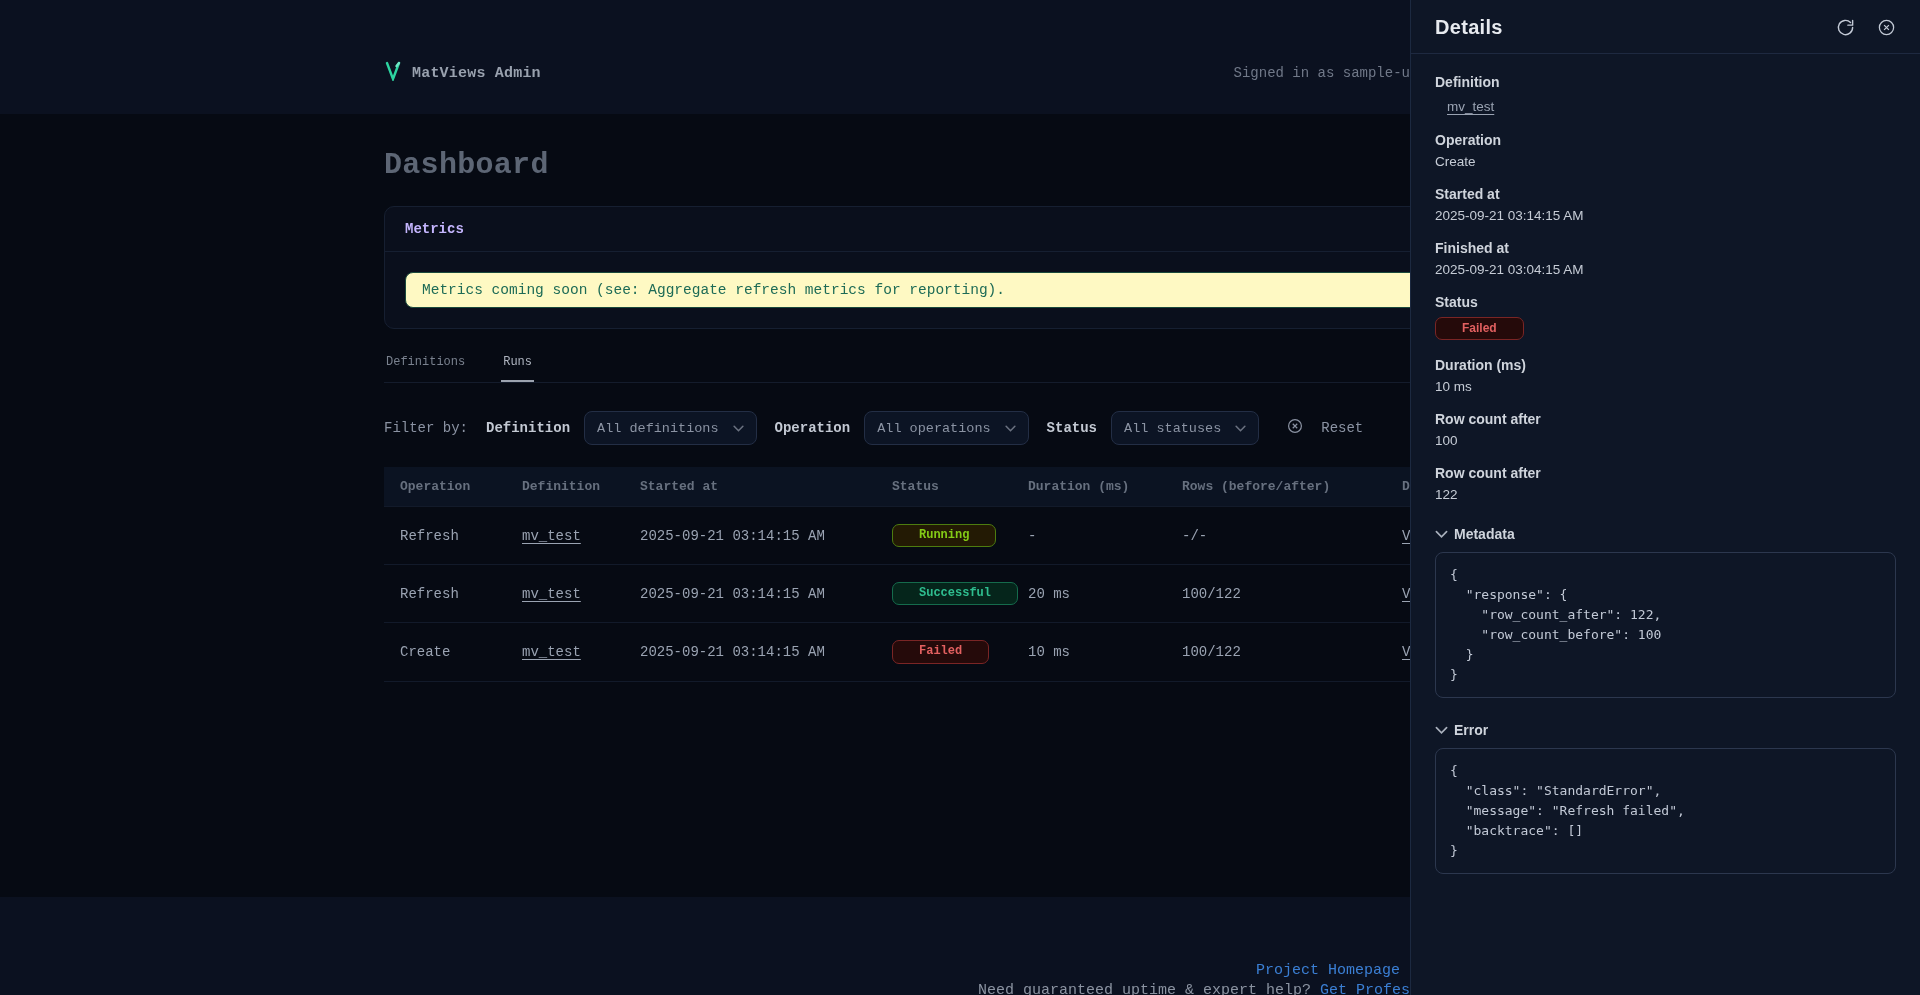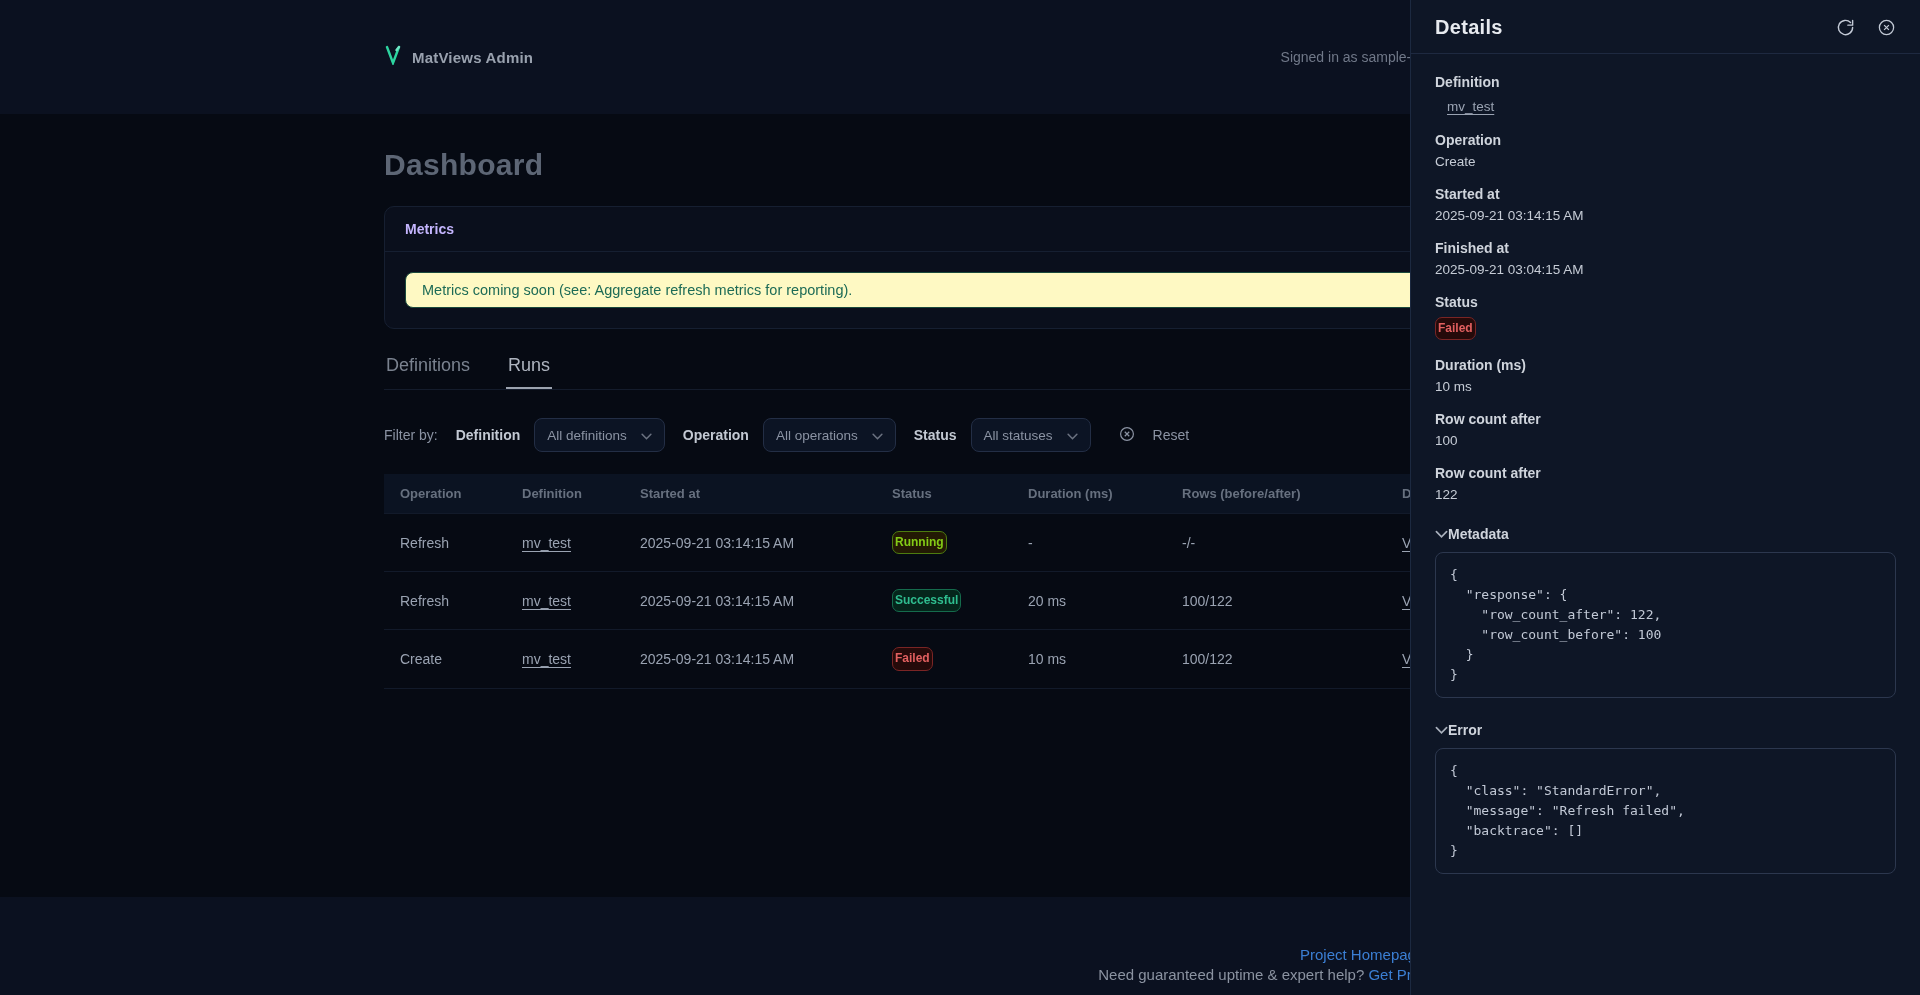--- a/index.html
+++ b/index.html
@@ -2,51 +2,51 @@
 <html><head>
 <meta charset="utf-8">
 <style>
   * { margin:0; padding:0; box-sizing:border-box; }
   html,body { background:#060a13; }
   body { font-family:"Liberation Sans", sans-serif; }
   .app { position:relative; width:1920px; height:995px; overflow:hidden; background:#060a13; display:flex; flex-direction:column; }
 
   
   .topbar { height:114px; background:#0b1120; flex:0 0 auto; }
-  .container { width:1152px; margin:0 auto; }
+  .container { width:1152px; margin:16px auto;font-family:Liberation Mono, monospace; }
   .topbar-inner { height:114px; display:flex; align-items:center; justify-content:space-between; }
   .brand { display:flex; align-items:center; gap:10px; }
   .brand-name { color:#99a1ae; font-weight:bold; font-size:15px; letter-spacing:.2px; }
   .signedin { color:#707888; font-size:14px; white-space:nowrap; }
 
   
   .main { flex:1 1 auto; }
   .page-title { margin-top:34px; font-size:30px; font-weight:bold; color:#5d6675; letter-spacing:.3px; }
 
   .card { margin-top:24px; background:#0a0f1c; border:1px solid #161f31; border-radius:10px; }
   .card-header { padding:13px 20px; border-bottom:1px solid #161f31; }
   .card-title { font-size:14px; font-weight:bold; color:#c4b5fd; }
   .card-body { padding:20px; }
   .banner { border:1px solid #1a4a3c; background:#fef9c3; border-radius:8px; padding:9px 16px; font-size:14.5px; color:#1d6b56; }
 
   .tabs { margin-top:26px; border-bottom:1px solid #141c2c; display:flex; gap:34px; }
-  .tab { font-size:18px; padding:0 2px 11px; color:#7a828f; cursor:pointer; border-bottom:2px solid transparent; }
+  .tab { font-size:12px; padding:0 2px 11px; color:#7a828f; cursor:pointer; border-bottom:2px solid transparent; }
   .tab.active { color:#aeb4bf; border-bottom-color:#9ca3af; }
 
   .filterbar { margin-top:28px; display:flex; align-items:center; gap:14px; font-size:14px; color:#8b93a3; }
   .filter-label { font-weight:bold; color:#c3c9d3; margin-left:4px; }
   .select { display:flex; align-items:center; gap:14px; height:34px; padding:0 12px; background:#0c1424; border:1px solid #232e45; border-radius:8px; color:#8b93a3; font-size:13.5px; }
   .reset-btn { display:flex; align-items:center; gap:18px; color:#8b93a3; margin-left:14px; cursor:pointer; }
 
   table.runs { margin-top:22px; width:1152px; border-collapse:collapse; table-layout:fixed; }
   table.runs th { background:#0b1322; text-align:left; font-size:13px; font-weight:bold; color:#67707f; padding:12px 16px; white-space:nowrap; }
   table.runs td { font-size:14px; color:#9aa3b2; padding:17px 16px; border-bottom:1px solid #121a2a; white-space:nowrap; }
   table.runs tr { border-bottom:1px solid #121a2a; }
   a.mv-link { color:#9aa3b2; text-decoration:underline; text-underline-offset:3px; }
-  .badge { display:inline-block; font-size:12px; font-weight:bold; padding:4px 2px; border-radius:7px; line-height:1.1; }
+  .badge { display:inline-block; font-size:12px; font-weight:bold; padding:4px 26px; border-radius:7px; line-height:1.1; }
   .badge--running { color:#84cc16; background:#231a04; border:1px solid #4d7c0f; }
   .badge--success { color:#2fbd8f; background:#05251b; border:1px solid #156b4c; }
   .badge--failed  { color:#e26060; background:#250a0a; border:1px solid #7a2525; }
 
   
   .footer { flex:0 0 auto; height:98px; background:#0b1120; }
   .footer-inner { position:relative; height:98px; }
   .footer-left { position:absolute; left:0; top:28px; font-size:15px; color:#8b93a1; line-height:20px; }
   .footer-left .copyright { color:#6b7280; }
   .heart { color:#d93a3a; }
@@ -58,21 +58,21 @@
   .panel { position:absolute; top:0; right:0; width:510px; height:995px; background:#0e1626; border-left:1px solid #1c2940; z-index:10; }
   .panel-header { display:flex; align-items:center; justify-content:space-between; padding:16px 24px 14px; border-bottom:1px solid #1e2940; }
   .panel-title { font-size:20px; font-weight:bold; color:#e7eaef; letter-spacing:.3px; }
   .panel-actions { display:flex; align-items:center; gap:22px; }
   .icon-btn { color:#c3cad6; cursor:pointer; display:flex; }
   .panel-body { padding:14px 24px 24px; }
   .field-label { font-size:14px; font-weight:bold; color:#cfd4dc; margin-top:17px; }
   .field-value { font-size:13.5px; color:#c6ccd6; margin-top:6px; }
   .field-link { display:inline-block; margin-top:9px; margin-left:12px; font-size:13.5px; color:#9aa3b2; text-decoration:underline; text-underline-offset:3px; }
   .panel .badge { margin-top:7px; }
-  .section-head { display:flex; align-items:center; gap:0; margin-top:24px; cursor:pointer; }
+  .section-head { display:flex; align-items:center; gap:6px; margin-top:24px; cursor:pointer; }
   .section-title { font-size:14px; font-weight:bold; color:#cfd4dc; }
   .chev { color:#aab1bd; display:flex; }
   .codebox { margin-top:10px; border:1px solid #2c374e; border-radius:8px; padding:12px 14px; font-family:"DejaVu Sans Mono", monospace; font-size:13px; line-height:20px; color:#c2c9d6; white-space:pre; overflow:hidden; }
 </style>
 </head>
 <body>
 
 <div class="app">
 
   <header class="topbar">

